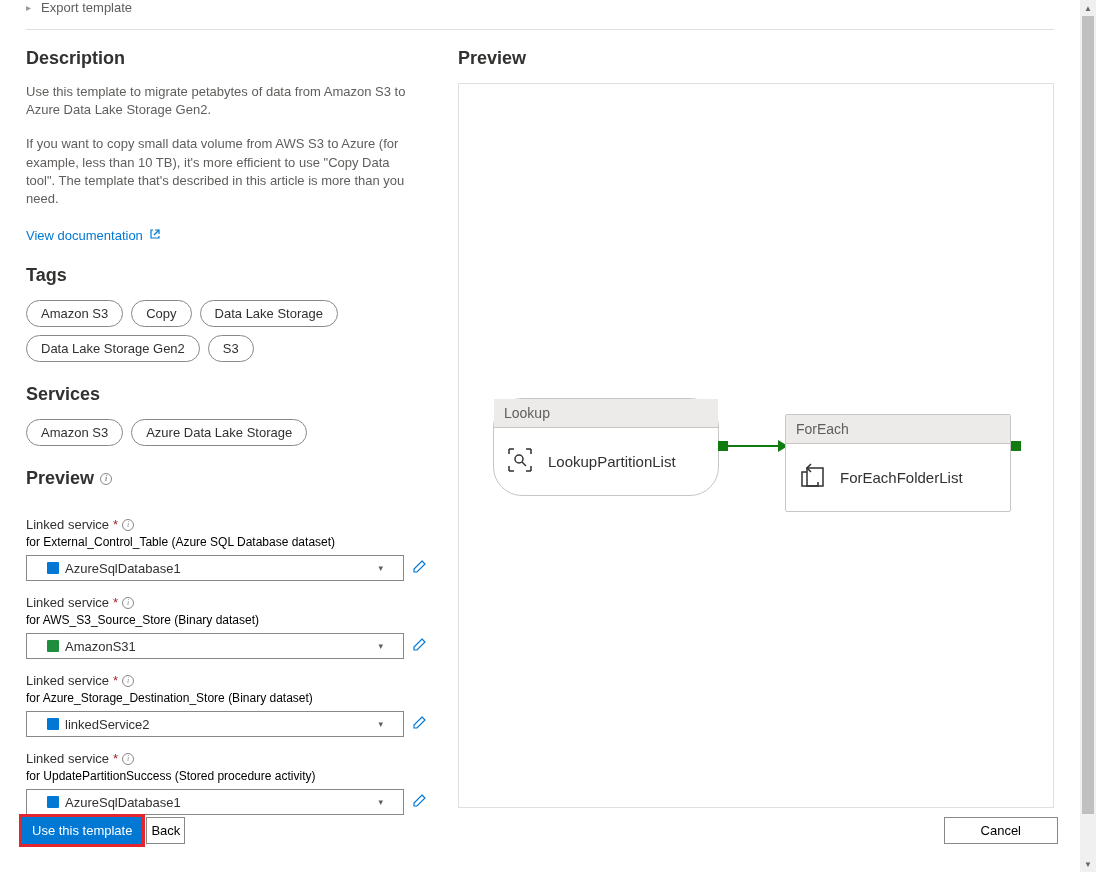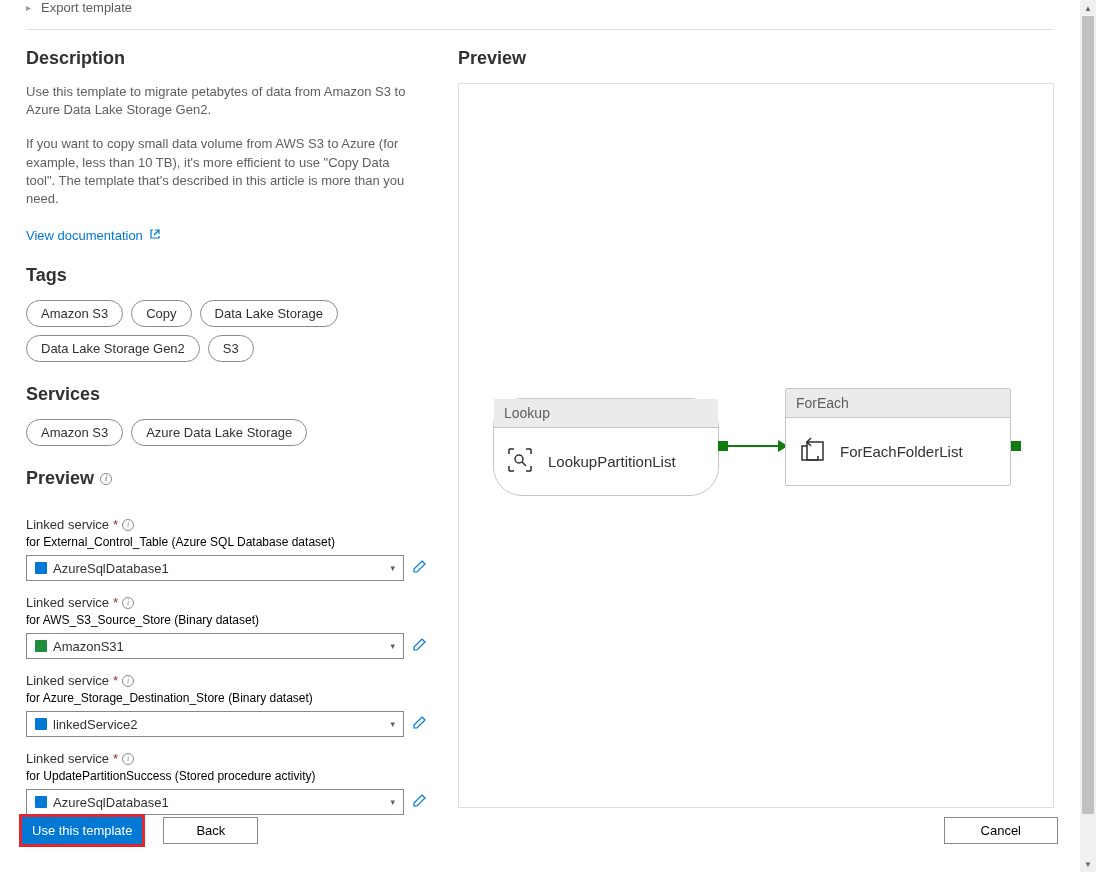--- a/index.html
+++ b/index.html
@@ -34,47 +34,47 @@
     .tag { border: 1px solid #8a8886; border-radius: 16px; padding: 5px 14px; font-size: 13px; background: #fff; cursor: pointer; }
     
     .inputs-head { display: inline-flex; align-items: center; gap: 6px; }
     .info-icon { width: 12px; height: 12px; border: 1px solid #8a8886; border-radius: 50%; display: inline-flex; align-items: center; justify-content: center; font-size: 8px; color: #8a8886; font-style: italic; font-family: Georgia, serif; }
     
     .field { margin-top: 14px; }
     .field-label { display: flex; align-items: center; gap: 4px; font-size: 13px; }
     .req { color: #a4262c; }
     .field-sub { color: #000000; font-size: 12px; margin-top: 3px; }
     .field-row { display: flex; align-items: center; gap: 8px; margin-top: 6px; }
-    .dropdown { flex: 1; height: 26px; border: 1px solid #8a8886; background: #fff; display: flex; align-items: center; padding: 0 8px; gap: 6px; cursor: pointer; position: relative; }
+    .dropdown { flex: 1; height: 26px; border: 1px solid #8a8886; background: #fff; display: flex; align-items: center; padding: 0 20px; gap: 6px; cursor: pointer; position: relative; }
     .dd-icon { width: 12px; height: 12px; flex-shrink: 0; }
     .dd-icon.sql { background: #0078d4; border-radius: 1px; }
     .dd-icon.s3 { background: #1e8e3e; border-radius: 1px; }
     .dd-icon.stor { background: #0078d4; border-radius: 1px; }
     .dd-text { flex: 1; font-size: 13px; }
     .dd-chev { font-size: 9px; color: #605e5c; }
     .edit-icon { color: #0078d4; cursor: pointer; }
     
     .preview-box { border: 1px solid #e1dfdd; height: 725px; position: relative; margin-top: 0px; background: #fff; }
     
     .node { position: absolute; width: 226px; border: 1px solid #c8c6c4; background: #fff; border-radius: 2px; }
     .node-head { background: #edebe9; color: #605e5c; font-size: 14px; padding: 6px 10px; border-bottom: 1px solid #c8c6c4; }
     .node-body { padding: 18px 12px; display: flex; align-items: center; gap: 14px; font-size: 15px; }
     
     .node.lookup { left: 34px; top: 314px; border-radius: 29px; }
-    .node.foreach { left: 326px; top: 304px; }
+    .node.foreach { left: 326px; top: 330px; }
     
     .connector { position: absolute; top: 360px; left: 259px; width: 70px; height: 4px; }
     .conn-start { position: absolute; left: 0; top: -3px; width: 10px; height: 10px; background: #107c10; }
     .conn-line { position: absolute; left: 10px; top: 1px; width: 50px; height: 2px; background: #107c10; }
     .conn-arrow { position: absolute; right: 0; top: -4px; width: 0; height: 0; border-left: 10px solid #107c10; border-top: 6px solid transparent; border-bottom: 6px solid transparent; }
     .conn-end { position: absolute; top: 357px; left: 552px; width: 10px; height: 10px; background: #107c10; }
     
     .footer { position: absolute; bottom: 16px; left: 0; width: 1080px; height: 52px; border-top: 0px; display: flex; align-items: center; padding: 0 22px; }
     .btn-primary { background: #0078d4; color: #fff; border: none; padding: 6px 10px; font-size: 13px; cursor: pointer; outline: 3px solid #e3262d; outline-offset: 0; }
-    .btn-secondary { background: #fff; border: 1px solid #8a8886; padding: 5px 32px; font-size: 13px; cursor: pointer; margin-left: 21px; }
+    .btn-secondary { background: #fff; border: 1px solid #8a8886; padding: 5px 4px; font-size: 13px; cursor: pointer; margin-left: 4px; }
     .spacer { flex: 1; }
     .btn-cancel { background: #fff; border: 1px solid #8a8886; padding: 5px 36px; font-size: 13px; cursor: pointer; }
   </style>
 </head>
 <body>
 
 <div class="viewport">
 <div class="main">
   <div class="top-row">
     <span class="chev">▸</span>

